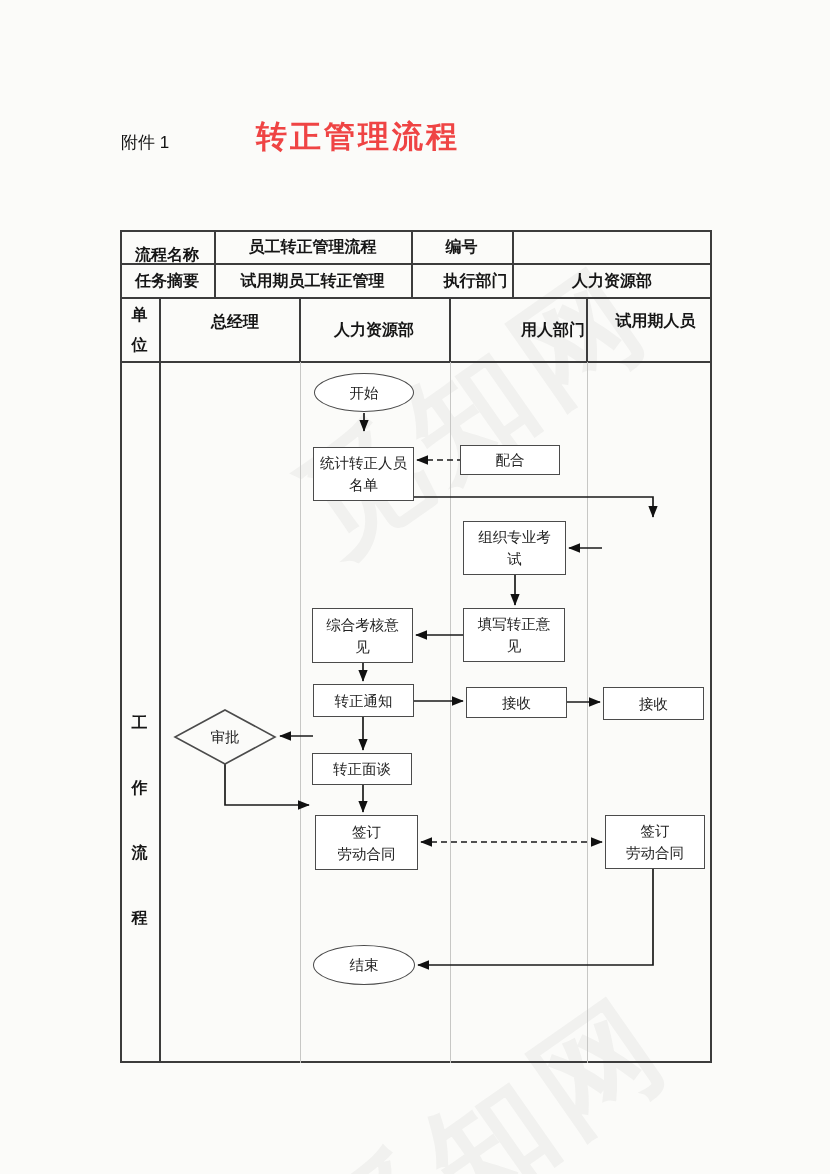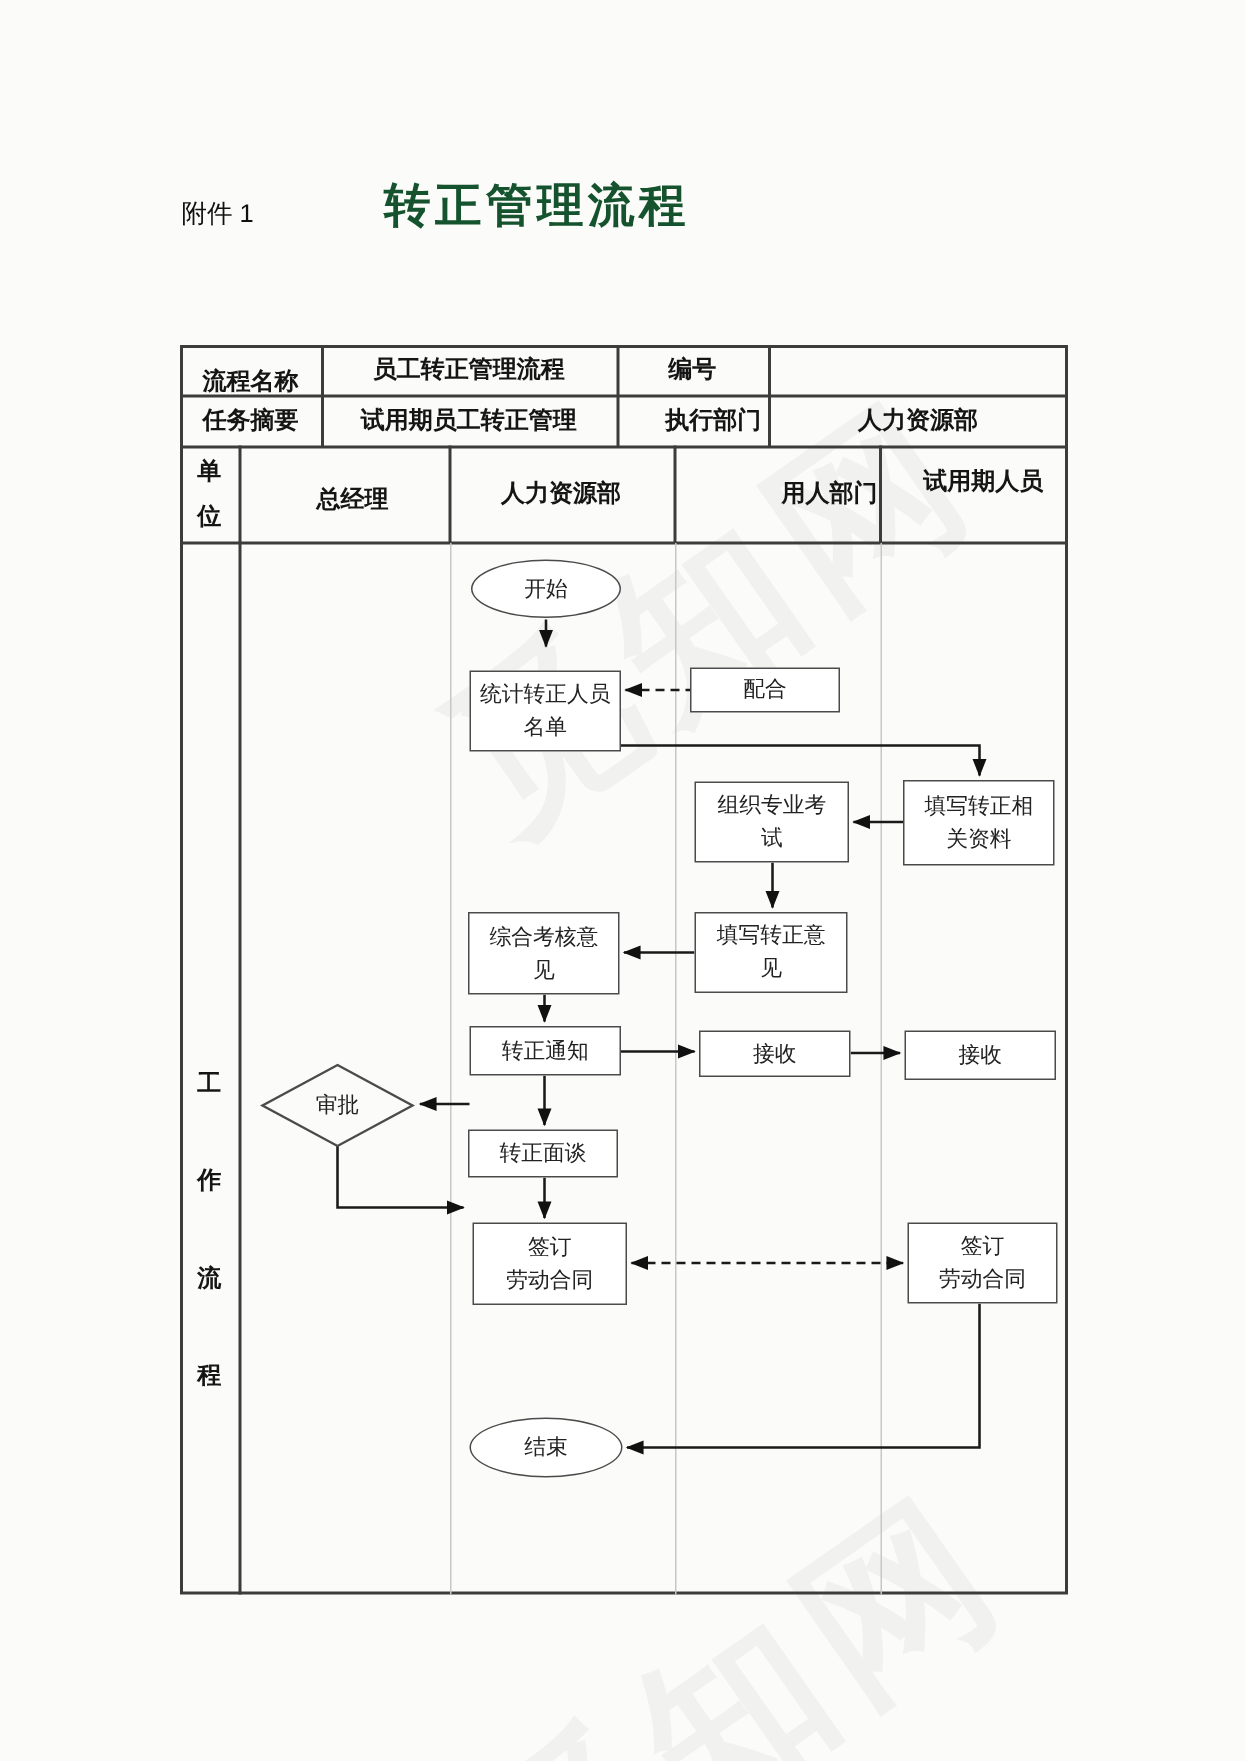--- a/index.html
+++ b/index.html
@@ -12,21 +12,21 @@
   #page{
     position:relative;width:830px;height:1174px;
     background:#fbfbf9;overflow:hidden;
   }
   .attachment{
     position:absolute;left:121px;top:131px;
     font-size:17px;color:#111;
   }
   .doc-title{
     position:absolute;left:256px;top:116px;
-    font-size:31px;font-weight:bold;letter-spacing:3px;color:#14532d;
+    font-size:31px;font-weight:bold;letter-spacing:3px;color:#ef4444;
   }
   
   .tframe{
     position:absolute;left:120px;top:230px;width:592px;height:833px;
     border:2px solid #3c3c3c;box-sizing:border-box;
   }
   .vline,.hline{position:absolute;background:#3c3c3c;}
   .vline{width:2px;}
   .hline{height:2px;}
   .vline.light,.hline.light{background:#c7c7c5;width:1px;}
@@ -92,21 +92,21 @@
   <div class="cell" style="left:411px;top:230px;width:101px;height:33px;">编号</div>
   <div class="cell" style="left:512px;top:230px;width:200px;height:33px;"></div>
 
   <div class="cell" style="left:120px;top:264px;width:94px;height:33px;">任务摘要</div>
   <div class="cell" style="left:214px;top:264px;width:197px;height:33px;border-radius:12px;">试用期员工转正管理</div>
   <div class="cell" style="left:425px;top:264px;width:101px;height:33px;">执行部门</div>
   <div class="cell" style="left:512px;top:264px;width:200px;height:33px;">人力资源部</div>
 
   <div class="cell" style="left:120px;top:298px;width:39px;height:63px;">单
 位</div>
-  <div class="cell" style="left:159px;top:302px;width:152px;height:63px;">总经理</div>
+  <div class="cell" style="left:159px;top:290px;width:152px;height:63px;">总经理</div>
   <div class="cell" style="left:299px;top:298px;width:150px;height:63px;">人力资源部</div>
   <div class="cell" style="left:447px;top:298px;width:124px;height:63px;padding-left:44px;">用人部门</div>
   <div class="cell" style="left:586px;top:290px;width:139px;height:63px;font-family:Liberation Mono, monospace;">试用期人员</div>
 
   <div class="rotlabel" style="left:120px;top:690px;width:39px;">工
 作
 流
 程</div>
 
   <svg id="flow-svg" width="592" height="701" viewBox="0 0 592 701">
@@ -132,22 +132,20 @@
       <path d="M301,480 L482,480" stroke-dasharray="6,4" marker-start="url(#arr)" marker-end="url(#arr)"></path>
       <path d="M533,507 L533,603 L298,603" marker-end="url(#arr)"></path>
       <polygon points="105,348 155,375 105,402 55,375" fill="#fbfbf9" stroke="#4b4b4b" stroke-width="1.6"></polygon>
     </g>
   </svg>
 
   <div class="node oval" style="left:314px;top:373px;width:100px;height:39px;">开始</div>
   <div class="node" style="left:313px;top:447px;width:101px;height:54px;">统计转正人员
 名单</div>
   <div class="node" style="left:460px;top:445px;width:100px;height:30px;">配合</div>
-  <div class="node" style="left:602px;top:520px;width:101px;height:57px;">填写转正相
-关资料</div>
   <div class="node" style="left:463px;top:521px;width:103px;height:54px;">组织专业考
 试</div>
   <div class="node" style="left:463px;top:608px;width:102px;height:54px;">填写转正意
 见</div>
   <div class="node" style="left:312px;top:608px;width:101px;height:55px;">综合考核意
 见</div>
   <div class="node" style="left:313px;top:684px;width:101px;height:33px;">转正通知</div>
   <div class="node" style="left:466px;top:687px;width:101px;height:31px;">接收</div>
   <div class="node" style="left:603px;top:687px;width:101px;height:33px;">接收</div>
   <div class="node plain" style="left:175px;top:723px;width:100px;height:28px;">审批</div>

